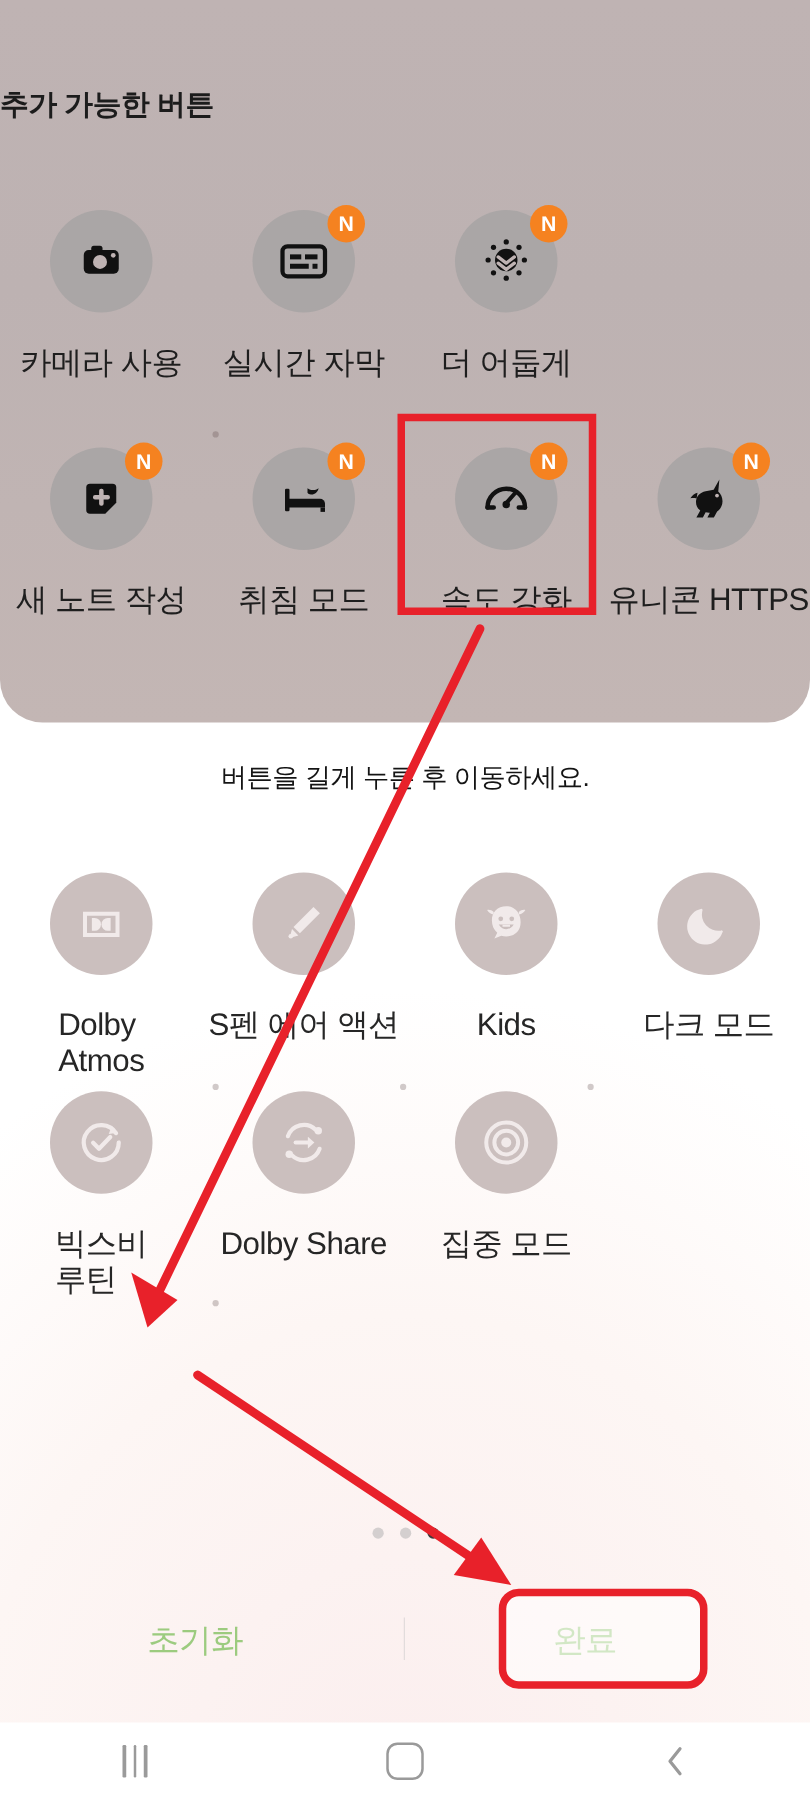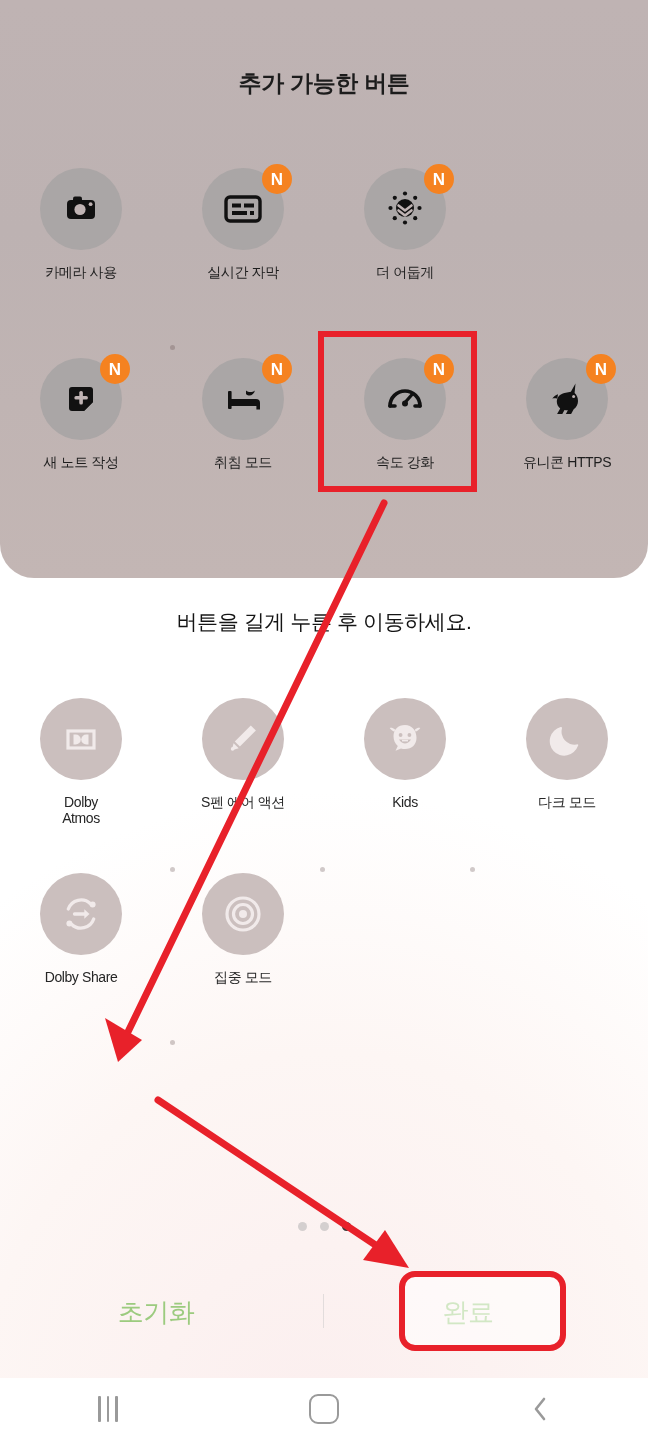--- a/index.html
+++ b/index.html
@@ -35,21 +35,21 @@
     background: linear-gradient(180deg, #bfb3b3 0%, #bdb2b2 40%, #c0b4b3 70%, #c3b6b4 100%);
     border-bottom-left-radius: 34px;
     border-bottom-right-radius: 34px;
     box-sizing: border-box;
   }
   #available-title {
     position: absolute;
     left: 0;
     top: 68px;
     width: 100%;
-    text-align: center;
+    text-align: left;
     font-size: 23px;
     font-weight: 700;
     color: #1c1c1c;
     letter-spacing: -0.3px;
   }
 
   
   .tile-grid {
     position: absolute;
     left: 0;
@@ -69,25 +69,24 @@
     height: 82px;
     border-radius: 50%;
     display: flex;
     align-items: center;
     justify-content: center;
   }
   .panel-top .tile-circle { background: #aaa6a6; }
   .panel-bottom .tile-circle { background: #cbbfbe; }
 
   .tile-label {
-    margin-top: 14px;
-    font-size: 14px;
+    margin-top: 26px;
+    font-size: 25px;
     line-height: 1.15;
     color: #1e1e1e;
-    text-align: center;
     letter-spacing: -0.4px;
     white-space: pre-line;
     font-weight: 400;
   }
   .panel-bottom .tile-label { color: #262626; }
 
   .badge-n {
     position: absolute;
     top: -4px;
     right: -8px;
@@ -401,20 +400,31 @@
       <div class="tile-label">다크 모드</div>
     </div>
   </div>
 
   <div class="row-dot" style="left:170px; top:867px;"></div>
   <div class="row-dot" style="left:320px; top:867px;"></div>
   <div class="row-dot" style="left:470px; top:867px;"></div>
 
   <div class="tile-grid panel-bottom" id="cur-row-2" style="top:873px;">
 
+    <div class="tile">
+      <div class="tile-circle">
+        <svg class="ic" width="42" height="42" viewBox="0 0 42 42">
+          <path d="M32.8 13.5A14 14 0 1 0 35 21" fill="none" stroke="#f1eaea" stroke-width="3.4" stroke-linecap="round"></path>
+          <path class="ic-light" d="M29.5 7.6l4.6 5.5-7.1 1z"></path>
+          <path d="M14.5 21.2l4.7 4.8 9-9.4" fill="none" stroke="#f1eaea" stroke-width="3.4" stroke-linecap="round" stroke-linejoin="round"></path>
+        </svg>
+      </div>
+      <div class="tile-label">빅스비
+루틴</div>
+    </div>
 
     <div class="tile">
       <div class="tile-circle">
         <svg class="ic" width="44" height="44" viewBox="0 0 44 44">
           <path d="M31.5 11.8A13.5 13.5 0 0 0 9.3 17M12.5 32.2A13.5 13.5 0 0 0 34.7 27" fill="none" stroke="#f1eaea" stroke-width="3.3" stroke-linecap="round"></path>
           <circle cx="33.6" cy="12.6" r="3" fill="#f1eaea"></circle>
           <circle cx="10.4" cy="31.4" r="3" fill="#f1eaea"></circle>
           <path d="M15.5 22h11" stroke="#f1eaea" stroke-width="3.3" stroke-linecap="round"></path>
           <path class="ic-light" d="M25.3 17.3l5.2 4.7-5.2 4.7z"></path>
         </svg>

